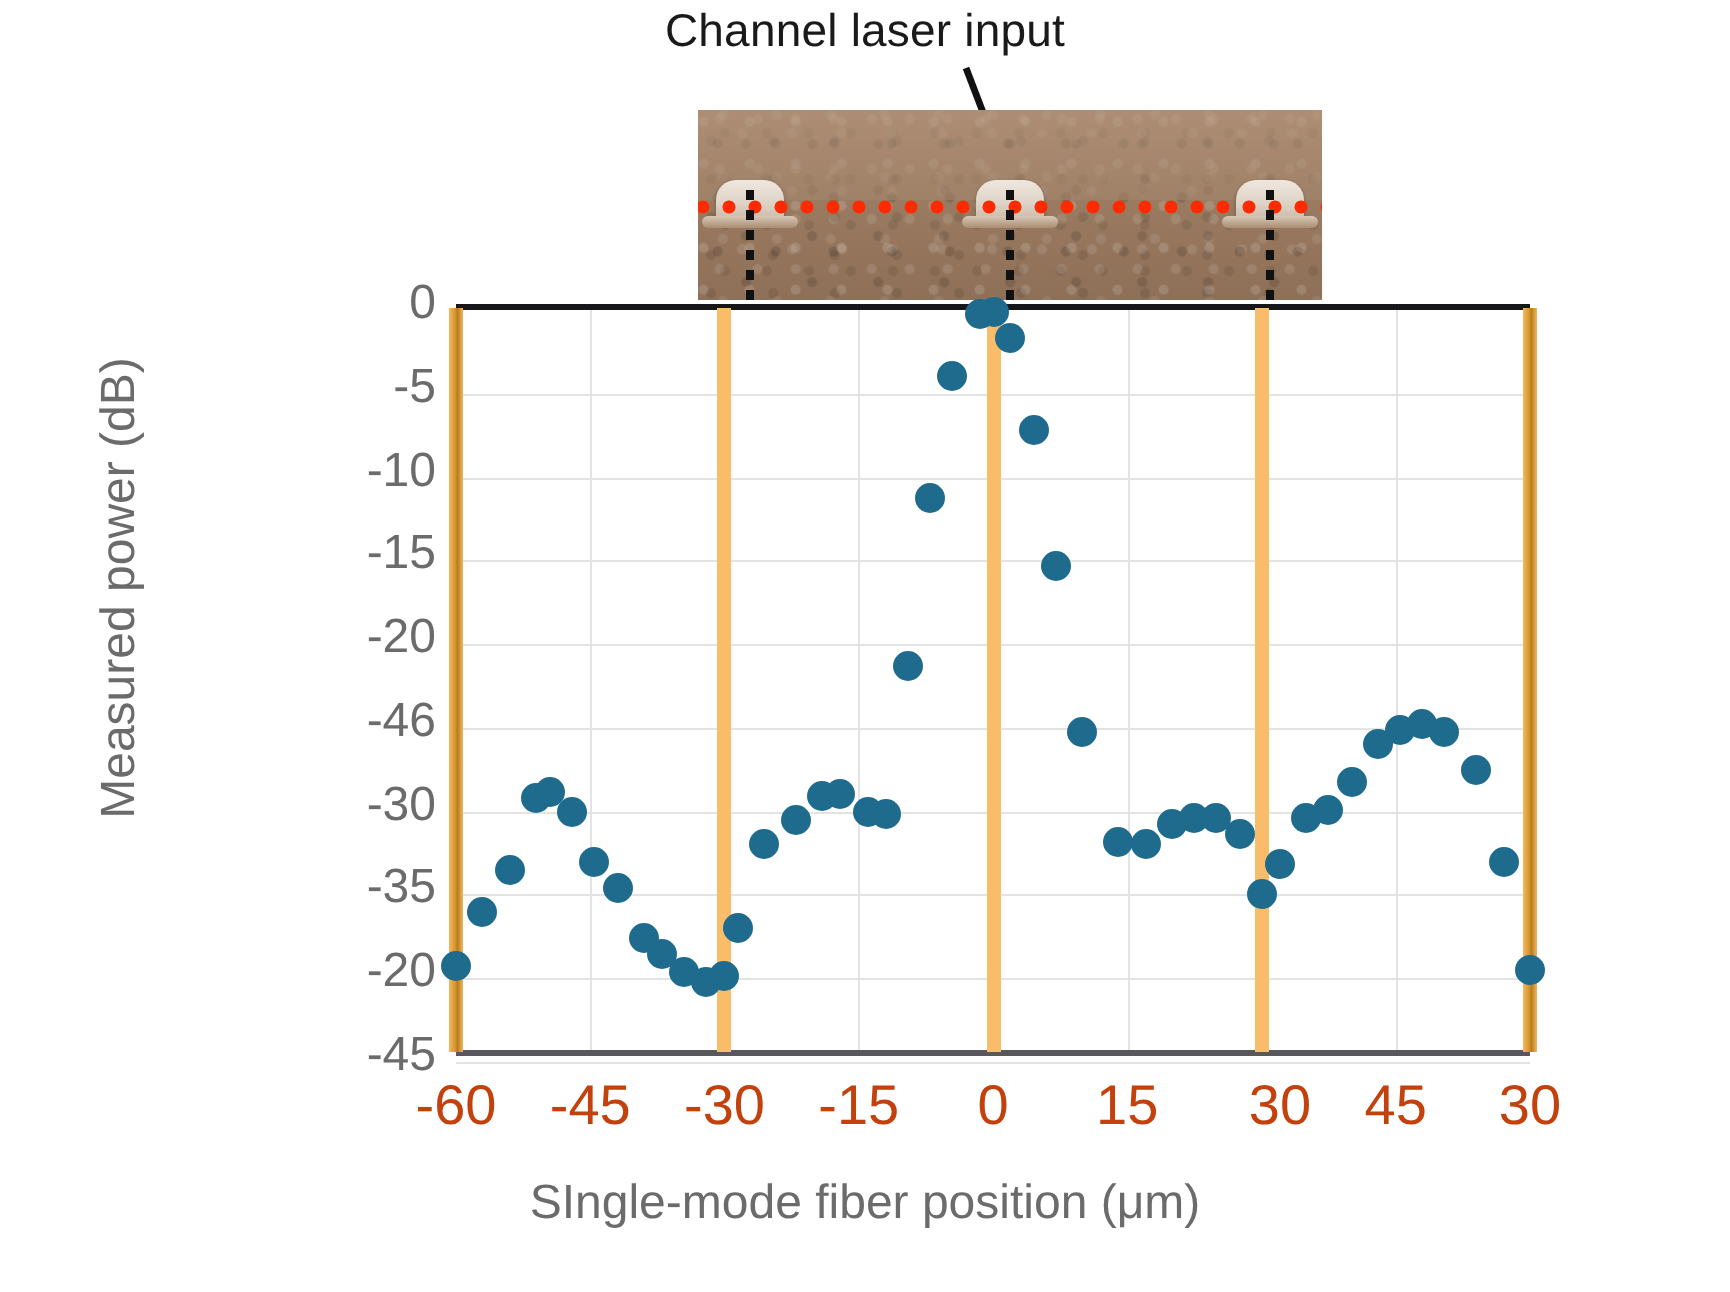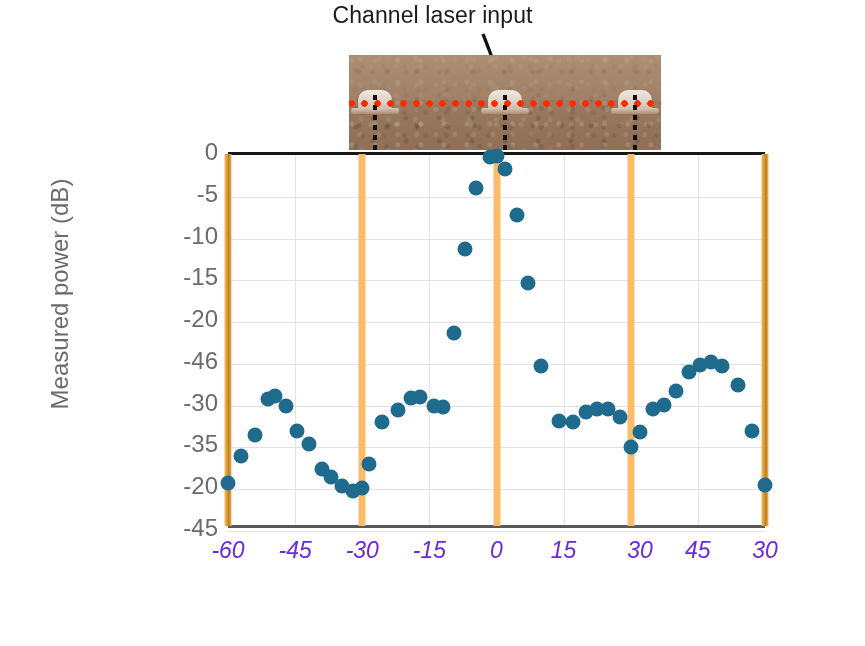--- a/index.html
+++ b/index.html
@@ -108,23 +108,22 @@
   }
   .ytick{
     position:absolute;right:0;
     transform:translateY(-50%);
     font-size:24px;color:#6b6b6b;
     text-align:right;white-space:nowrap;
   }
   .xtick{
     position:absolute;top:0;
     transform:translateX(-50%);
-    font-size:23px;color:#6d28d9;
+    font-size:28px;color:#c2410c;
     white-space:nowrap;
-    font-style:italic;
   }
   .xlabel{
     position:absolute;left:0;top:588px;width:865px;
     text-align:center;font-size:24px;color:#6b6b6b;white-space:nowrap;
   }
   .ylabel{
     position:absolute;left:-90px;top:280px;width:300px;
     transform:rotate(-90deg);
     transform-origin:center center;
     text-align:center;font-size:24px;color:#6b6b6b;white-space:nowrap;
@@ -248,15 +247,16 @@
       <div class="xtick" style="left: 67.125px;">-45</div>
       <div class="xtick" style="left: 134.25px;">-30</div>
       <div class="xtick" style="left: 201.375px;">-15</div>
       <div class="xtick" style="left: 268.5px;">0</div>
       <div class="xtick" style="left: 335.625px;">15</div>
       <div class="xtick" style="left: 412px;">30</div>
       <div class="xtick" style="left: 469.875px;">45</div>
       <div class="xtick" style="left: 537px;">30</div>
     </div>
 
+  <div class="xlabel">SIngle-mode fiber position (μm)</div>
   <div class="ylabel">Measured power (dB)</div>
 
 </div>
 
 </body></html>

